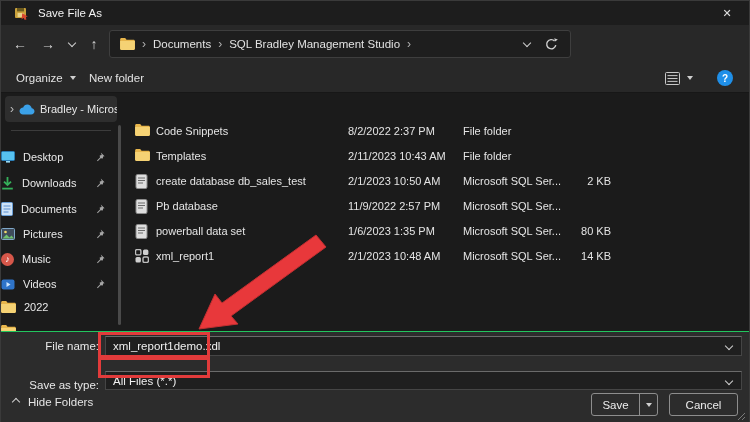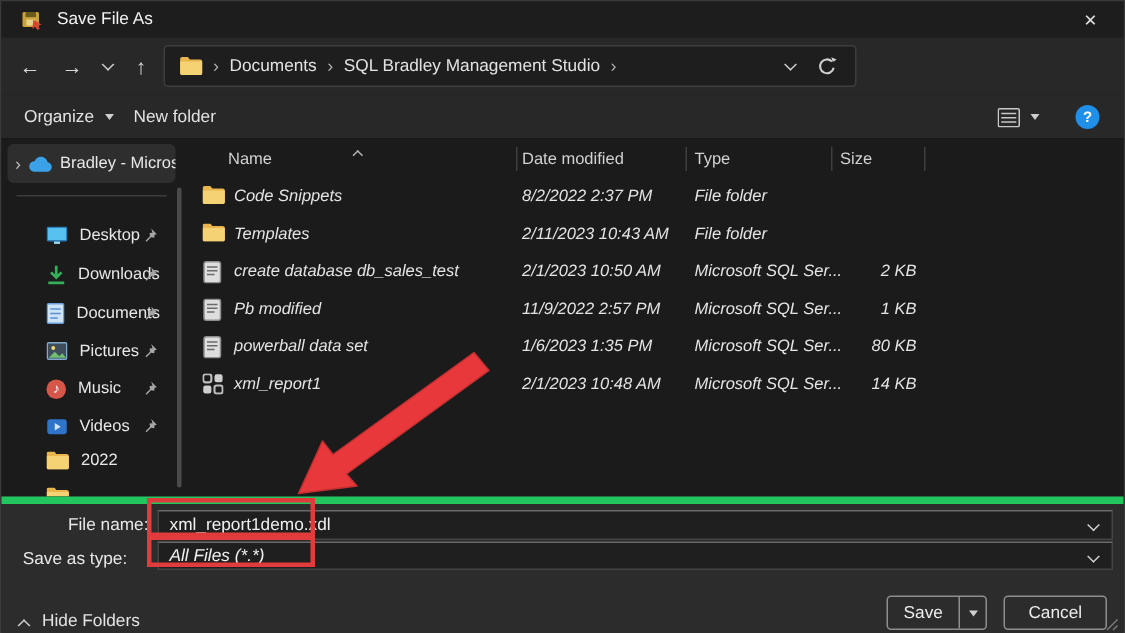--- a/index.html
+++ b/index.html
@@ -46,58 +46,58 @@
   
   .main { position:absolute; top:92px; left:0; right:0; height:238px; background:#1b1b1b; }
 
   .sidebar { position:absolute; left:0; top:0; width:122px; height:238px; overflow:hidden; }
   .side-sel { position:absolute; top:3px; left:4px; width:112px; height:26px; background:#2e2e2e;
     border-radius:4px; display:flex; align-items:center; padding:0 5px; gap:5px; font-size:11px;
     white-space:nowrap; overflow:hidden; }
   .side-divider { position:absolute; top:37px; left:10px; width:100px; height:1px; background:#3c3c3c; }
   .side-scroll { position:absolute; left:117px; top:32px; width:3px; height:200px; background:#4a4a4a; border-radius:2px; }
   .side-item { position:absolute; left:0; width:116px; height:24px; display:flex; align-items:center;
-    padding-left:30px; gap:8px; font-size:11px; white-space:nowrap; }
+    gap:8px; font-size:11px; white-space:nowrap; }
   .side-pin { position:absolute; right:12px; top:7px; }
   .si-1{top:52px} .si-2{top:78px} .si-3{top:104px} .si-4{top:129px}
   .si-5{top:154px} .si-6{top:179px} .si-7{top:202px} .si-8{top:226px}
   .music-badge { width:13px; height:13px; border-radius:50%; background:#d6574a; color:#fff;
     font-size:9px; display:flex; align-items:center; justify-content:center; }
 
   .list { position:absolute; left:122px; top:0; right:0; height:238px; }
   .cols { position:absolute; top:2px; left:0; right:0; height:22px; font-size:11px; color:#d2d2d2; }
   .col { position:absolute; top:0; height:22px; line-height:22px; }
   .col-sep { position:absolute; top:3px; width:1px; height:16px; background:#3e3e3e; }
   .sort-caret { position:absolute; left:113px; top:6px; width:5px; height:5px;
     border-right:1.3px solid #b5b5b5; border-bottom:1.3px solid #b5b5b5; transform:rotate(-135deg); }
   .row { position:absolute; left:0; right:6px; height:25px; font-size:11px; color:#e4e4e4; }
   .r-1{top:26px} .r-2{top:51px} .r-3{top:76px} .r-4{top:101px} .r-5{top:126px} .r-6{top:151px}
-  .cell { position:absolute; top:0; height:25px; line-height:25px; white-space:nowrap;font-style:italic; }
+  .cell { position:absolute; top:0; height:25px; line-height:25px; white-space:nowrap; }
   .c-icon { left:12px; top:5px; height:16px; line-height:normal; }
   .c-name { left:33px; } .c-date { left:225px; } .c-type { left:340px; }
   .c-size { left:400px; width:88px; text-align:right; }
 
   
   .anno { position:absolute; inset:0; z-index:60; pointer-events:none; }
   .redbox { position:absolute; border:3px solid #e23b3b; z-index:55; pointer-events:none; }
   .redbox-1 { left:97px; top:331px; width:112px; height:26px; }
   .redbox-2 { left:97px; top:356px; width:112px; height:21px; }
 
   
   .footer { position:absolute; top:330px; left:0; right:0; height:92px; background:#2c2c2c;
-    border-top:5px solid #22c55e; font-size:11.5px; }
+    border-top:1px solid #22c55e; font-size:11.5px; }
   .f-label { position:absolute; left:0; width:98px; text-align:right; color:#e8e8e8; }
   .f-field { position:absolute; left:104px; width:637px; background:#1f1f1f;
     border:1px solid #454545; border-top-color:#6a6a6a; color:#f0f0f0;
     display:flex; align-items:center; padding:0 7px; white-space:nowrap; overflow:hidden; }
   .f-chv { position:absolute; right:9px; top:50%; margin-top:-5px; }
   .lbl-1 { top:8px; } .fld-1 { top:4px; height:20px; }
-  .lbl-2 { top:31px;text-align:center; } .fld-2 { top:25px; height:19px;font-style:italic; }
+  .lbl-2 { top:47px; } .fld-2 { top:39px; height:19px; }
   .hide-folders { position:absolute; left:12px; top:64px; height:20px; display:flex;
-    align-items:flex-end; gap:9px; color:#e4e4e4; }
+    align-items:flex-start; gap:9px; color:#e4e4e4; }
   .btn { position:absolute; top:61px; height:23px; border:1px solid #8d8d8d; border-radius:3px;
     background:#2c2c2c; color:#ececec; font-size:11.5px; display:flex; align-items:center; }
   .btn-save { left:590px; width:67px; }
   .btn-save .btn-main { flex:1; text-align:center; }
   .btn-split { width:1px; height:21px; background:#8d8d8d; }
   .btn-dd { width:17px; display:flex; align-items:center; justify-content:center; }
   .btn-cancel { left:668px; width:69px; justify-content:center; }
   .grip { position:absolute; right:3px; bottom:2px; }
 
   svg { display:block; }
@@ -295,31 +295,20 @@
             <path d="M0 1.5C0 .7.7 0 1.5 0h4l1.5 1.8h7.5c.8 0 1.5.7 1.5 1.5v8.2c0 .8-.7 1.5-1.5 1.5h-13C.7 13 0 12.3 0 11.5z" fill="#e8b64c"></path>
             <path d="M0 3.2h16v8.3c0 .8-.7 1.5-1.5 1.5h-13C.7 13 0 12.3 0 11.5z" fill="#f5d274"></path>
           </svg>
         </span>
       </div>
 
       <div class="side-scroll"></div>
     </div>
 
     <div class="list">
-      <div class="cols">
-        <span class="col" style="left:29px">Name</span>
-        <i class="sort-caret"></i>
-        <span class="col" style="left:225px">Date modified</span>
-        <span class="col" style="left:340px">Type</span>
-        <span class="col" style="left:437px">Size</span>
-        <i class="col-sep" style="left:221px"></i>
-        <i class="col-sep" style="left:334px"></i>
-        <i class="col-sep" style="left:431px"></i>
-        <i class="col-sep" style="left:493px"></i>
-      </div>
 
       <div class="row r-1">
         <span class="cell c-icon">
           <svg width="15" height="12" viewBox="0 0 16 13">
               <path d="M0 1.5C0 .7.7 0 1.5 0h4l1.5 1.8h7.5c.8 0 1.5.7 1.5 1.5v8.2c0 .8-.7 1.5-1.5 1.5h-13C.7 13 0 12.3 0 11.5z" fill="#e8b64c"></path>
               <path d="M0 3.2h16v8.3c0 .8-.7 1.5-1.5 1.5h-13C.7 13 0 12.3 0 11.5z" fill="#f5d274"></path>
             </svg>
         </span>
         <span class="cell c-name">Code Snippets</span>
         <span class="cell c-date">8/2/2022 2:37 PM</span>
@@ -357,24 +346,23 @@
 
       <div class="row r-4">
         <span class="cell c-icon">
           <svg width="13" height="15" viewBox="0 0 13 15">
               <rect x="1" y="0.5" width="11" height="14" rx="1.5" fill="#dedede" stroke="#8d8d8d"></rect>
               <line x1="3" y1="4" x2="10" y2="4" stroke="#6a6a6a"></line>
               <line x1="3" y1="6.5" x2="10" y2="6.5" stroke="#6a6a6a"></line>
               <line x1="3" y1="9" x2="8" y2="9" stroke="#6a6a6a"></line>
             </svg>
         </span>
-        <span class="cell c-name">Pb modified</span>
+        <span class="cell c-name">Pb database</span>
         <span class="cell c-date">11/9/2022 2:57 PM</span>
         <span class="cell c-type">Microsoft SQL Ser...</span>
-        <span class="cell c-size">1 KB</span>
       </div>
 
       <div class="row r-5">
         <span class="cell c-icon">
           <svg width="13" height="15" viewBox="0 0 13 15">
               <rect x="1" y="0.5" width="11" height="14" rx="1.5" fill="#dedede" stroke="#8d8d8d"></rect>
               <line x1="3" y1="4" x2="10" y2="4" stroke="#6a6a6a"></line>
               <line x1="3" y1="6.5" x2="10" y2="6.5" stroke="#6a6a6a"></line>
               <line x1="3" y1="9" x2="8" y2="9" stroke="#6a6a6a"></line>
             </svg>

